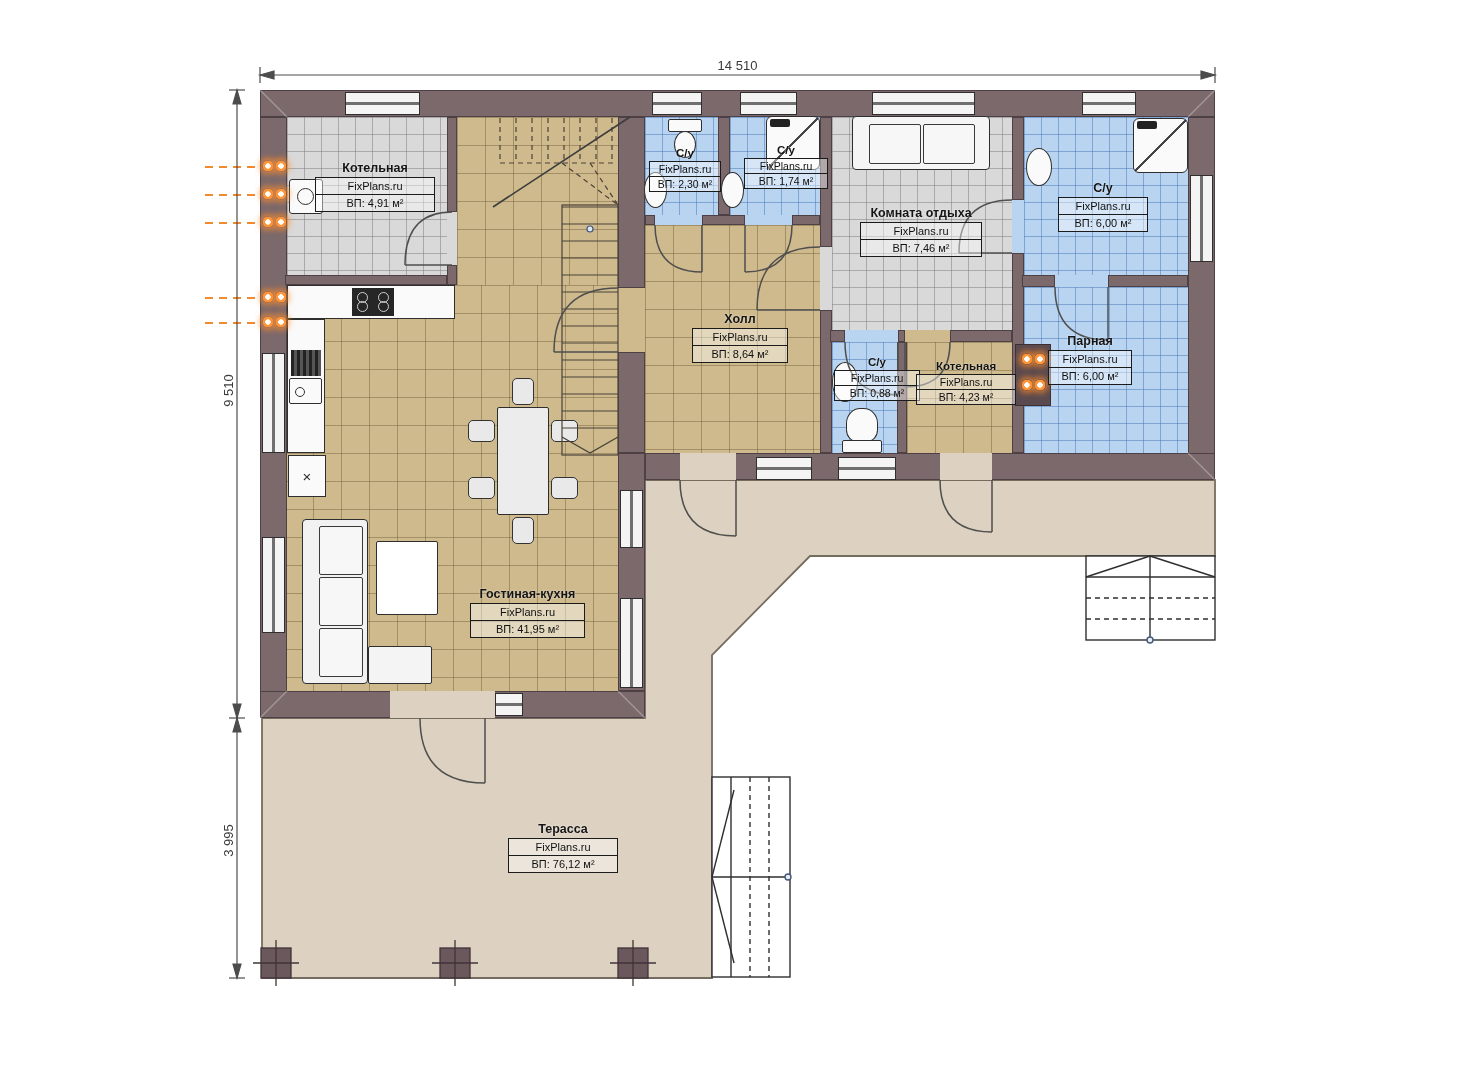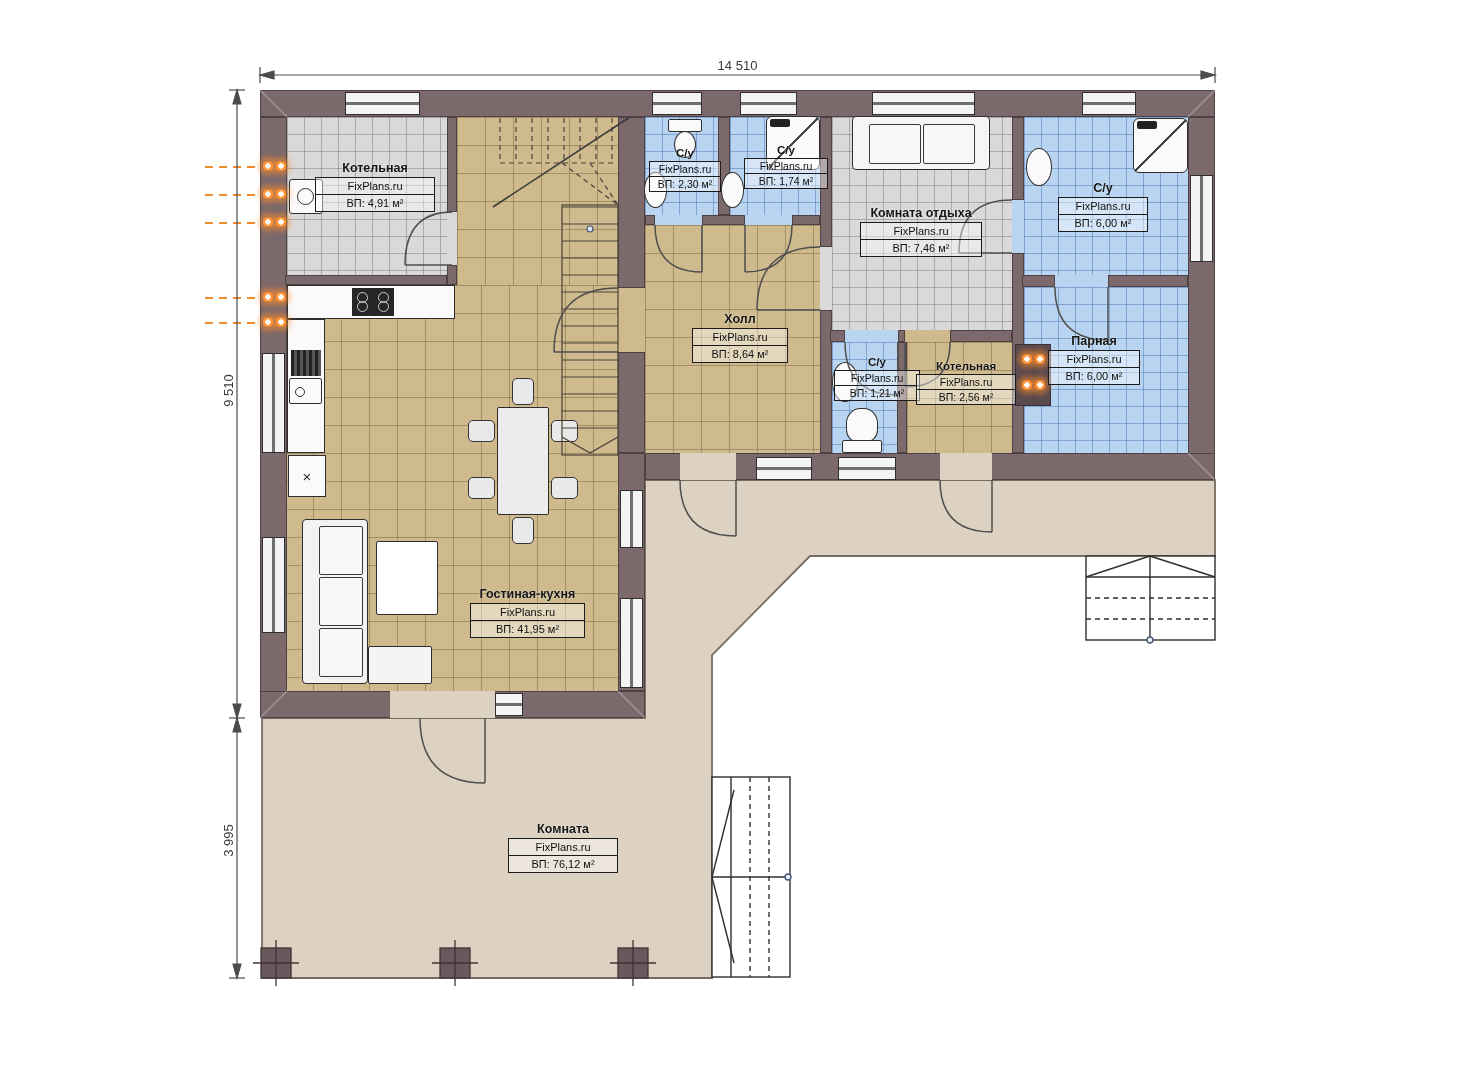--- a/index.html
+++ b/index.html
@@ -354,45 +354,45 @@
     <div class="room-name">Холл</div>
     <div class="label-box">
       <div class="row brand">FixPlans.ru</div>
       <div class="row">ВП: 8,64 м²</div>
     </div>
   </div>
   <div class="room-label small" style="left:834px;top:356px;width:86px;">
     <div class="room-name">С/у</div>
     <div class="label-box">
       <div class="row brand">FixPlans.ru</div>
-      <div class="row">ВП: 1,21 м²</div>
+      <div class="row">ВП: 0,88 м²</div>
     </div>
   </div>
   <div class="room-label small" style="left:916px;top:360px;width:100px;">
     <div class="room-name">Котельная</div>
     <div class="label-box">
       <div class="row brand">FixPlans.ru</div>
-      <div class="row">ВП: 2,56 м²</div>
-    </div>
-  </div>
-  <div class="room-label" style="left:1048px;top:334px;width:92px;">
+      <div class="row">ВП: 4,23 м²</div>
+    </div>
+  </div>
+  <div class="room-label" style="left:1048px;top:334px;width:84px;">
     <div class="room-name">Парная</div>
     <div class="label-box">
       <div class="row brand">FixPlans.ru</div>
       <div class="row">ВП: 6,00 м²</div>
     </div>
   </div>
   <div class="room-label" style="left:470px;top:587px;width:115px;">
     <div class="room-name">Гостиная-кухня</div>
     <div class="label-box">
       <div class="row brand">FixPlans.ru</div>
       <div class="row">ВП: 41,95 м²</div>
     </div>
   </div>
   <div class="room-label" style="left:508px;top:822px;width:110px;">
-    <div class="room-name">Комната</div>
+    <div class="room-name">Терасса</div>
     <div class="label-box">
       <div class="row brand">FixPlans.ru</div>
       <div class="row">ВП: 76,12 м²</div>
     </div>
   </div>
 
 </div>
 
 </body></html>

